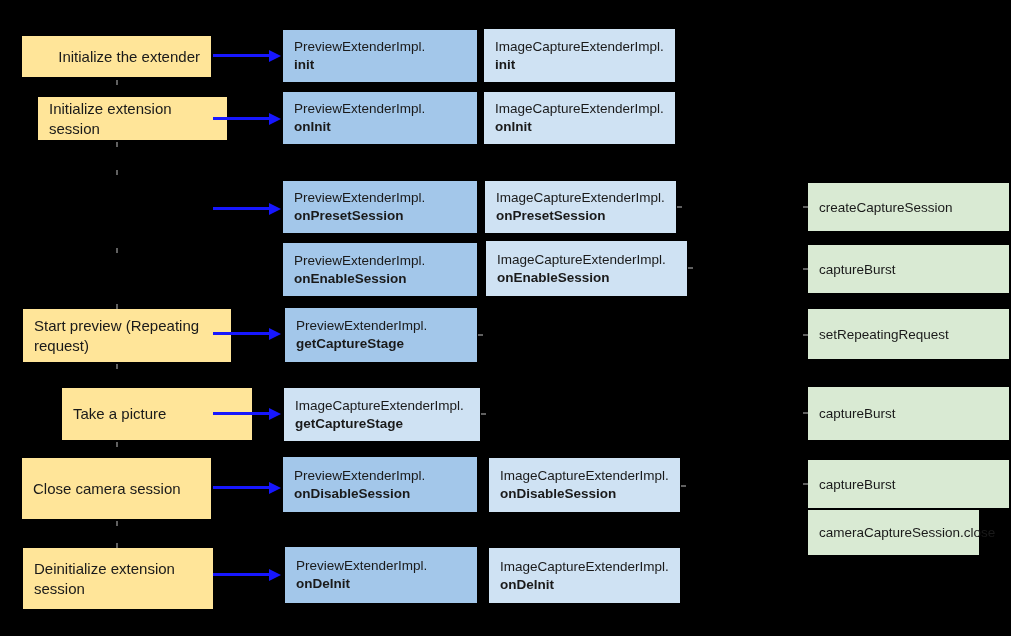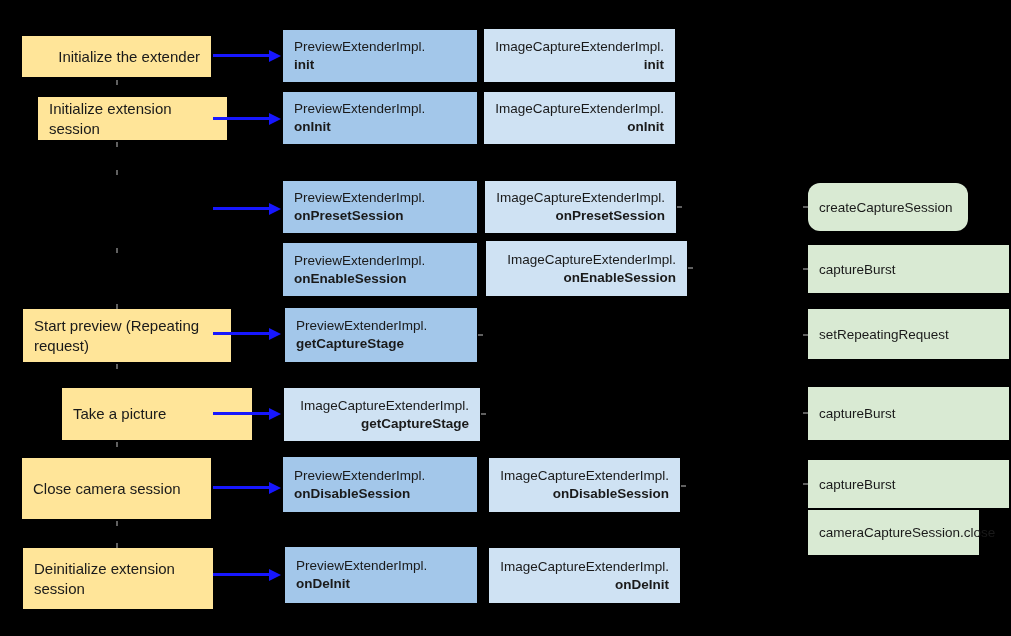--- a/index.html
+++ b/index.html
@@ -12,21 +12,21 @@
     justify-content:center;color:var(--c-text,#1a1a1a);
   }
   .step{
     background:var(--c-step_bg,#ffe599);
     font-size:15px;line-height:1.28;padding:6px 11px;
   }
   .method{
     font-size:13.5px;line-height:1.32;padding:6px 11px;
   }
   .preview{background:var(--c-preview_bg,#a3c7ea);}
-  .imagecapture{background:var(--c-imagecapture_bg,#cfe2f3);text-align:right;}
+  .imagecapture{background:var(--c-imagecapture_bg,#cfe2f3);}
   .method .mth{font-weight:bold;}
   .call{
     background:var(--c-camera2_bg,#d9ead3);
     font-size:13.5px;padding:6px 11px;
   }
   .arrow{
     position:absolute;height:3px;background:var(--c-arrow,#1717ff);
   }
   .arrow::after{
     content:"";position:absolute;right:-12px;top:-4.5px;width:0;height:0;
@@ -56,21 +56,21 @@
   .p3b{left:283px;top:243px;width:194px;height:53px;}
   .i3b{left:486px;top:241px;width:201px;height:55px;}
   .p4 {left:285px;top:308px;width:192px;height:54px;}
   .i5 {left:284px;top:388px;width:196px;height:53px;}
   .p6 {left:283px;top:457px;width:194px;height:55px;}
   .i6 {left:489px;top:458px;width:191px;height:54px;}
   .p7 {left:285px;top:547px;width:192px;height:56px;}
   .i7 {left:489px;top:548px;width:191px;height:55px;}
 
   
-  .g1{left:808px;top:183px;width:160px;height:48px;border-radius:12px;}
+  .g1{left:808px;top:183px;width:201px;height:48px;}
   .g2{left:808px;top:245px;width:201px;height:48px;}
   .g3{left:808px;top:309px;width:201px;height:50px;}
   .g4{left:808px;top:387px;width:201px;height:53px;}
   .g5{left:808px;top:460px;width:201px;height:48px;}
   .g6{left:808px;top:510px;width:171px;height:45px;}
 
   
   .a1{left:213px;top:54px;width:56px;}
   .a2{left:213px;top:117px;width:56px;}
   .a3{left:213px;top:207px;width:56px;}

